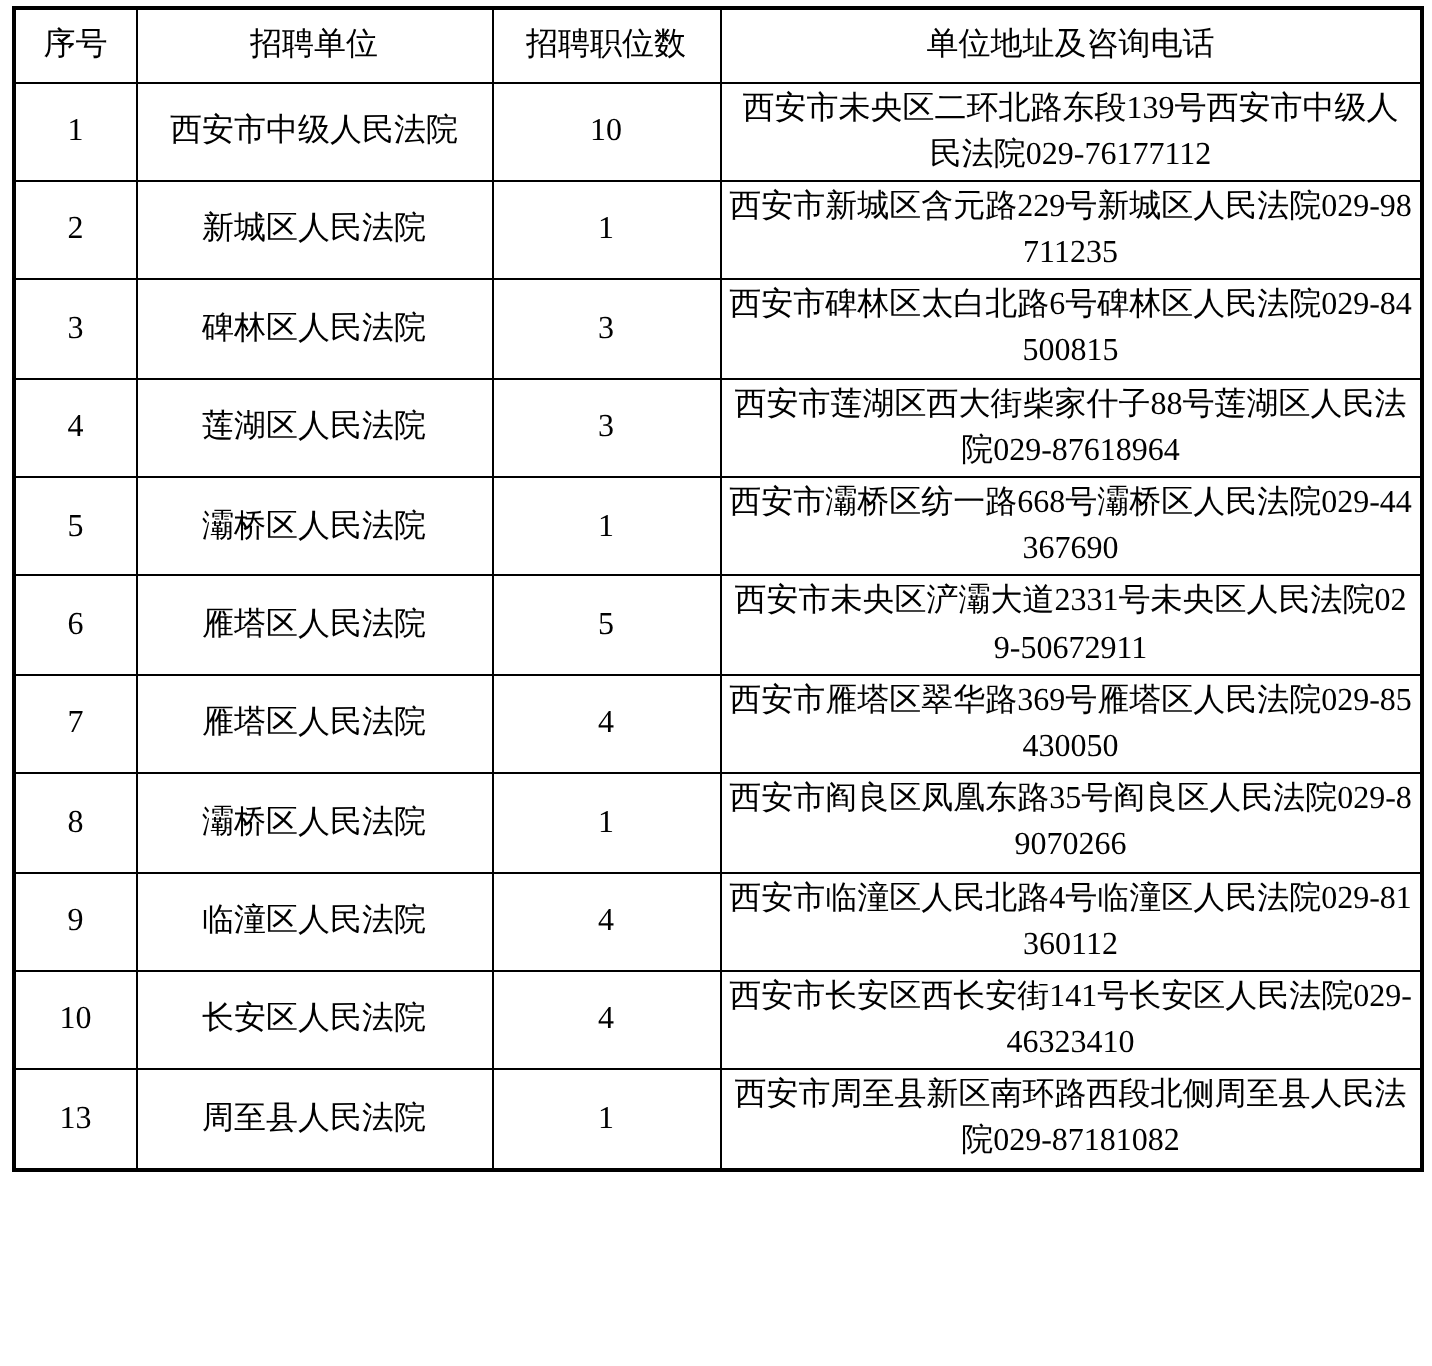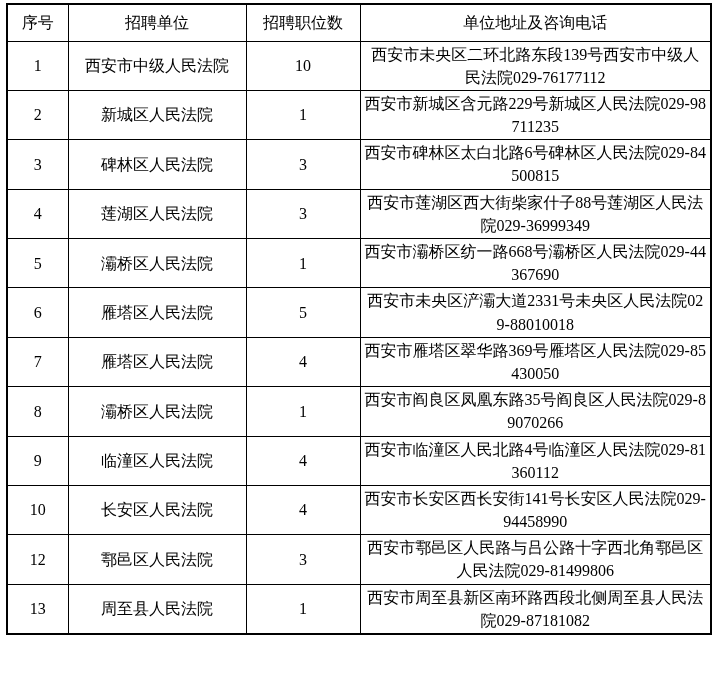--- a/index.html
+++ b/index.html
@@ -83,35 +83,35 @@
     <td>3</td>
     <td>碑林区人民法院</td>
     <td>3</td>
     <td>西安市碑林区太白北路6号碑林区人民法院029-84500815</td>
   </tr>
 
   <tr>
     <td>4</td>
     <td>莲湖区人民法院</td>
     <td>3</td>
-    <td>西安市莲湖区西大街柴家什子88号莲湖区人民法院029-36999349</td>
+    <td>西安市莲湖区西大街柴家什子88号莲湖区人民法院029-87618964</td>
   </tr>
 
   <tr>
     <td>5</td>
     <td>灞桥区人民法院</td>
     <td>1</td>
     <td>西安市灞桥区纺一路668号灞桥区人民法院029-44367690</td>
   </tr>
 
   <tr>
     <td>6</td>
     <td>雁塔区人民法院</td>
     <td>5</td>
-    <td>西安市未央区浐灞大道2331号未央区人民法院029-88010018</td>
+    <td>西安市未央区浐灞大道2331号未央区人民法院029-50672911</td>
   </tr>
 
   <tr>
     <td>7</td>
     <td>雁塔区人民法院</td>
     <td>4</td>
     <td>西安市雁塔区翠华路369号雁塔区人民法院029-85430050</td>
   </tr>
 
   <tr>
@@ -125,30 +125,24 @@
     <td>9</td>
     <td>临潼区人民法院</td>
     <td>4</td>
     <td>西安市临潼区人民北路4号临潼区人民法院029-81360112</td>
   </tr>
 
   <tr>
     <td>10</td>
     <td>长安区人民法院</td>
     <td>4</td>
-    <td>西安市长安区西长安街141号长安区人民法院029-94458990</td>
+    <td>西安市长安区西长安街141号长安区人民法院029-46323410</td>
   </tr>
 
 
-  <tr>
-    <td>12</td>
-    <td>鄠邑区人民法院</td>
-    <td>3</td>
-    <td>西安市鄠邑区人民路与吕公路十字西北角鄠邑区人民法院029-81499806</td>
-  </tr>
 
   <tr>
     <td>13</td>
     <td>周至县人民法院</td>
     <td>1</td>
     <td>西安市周至县新区南环路西段北侧周至县人民法院029-87181082</td>
   </tr>
 </tbody>
   </table>
 </div>

